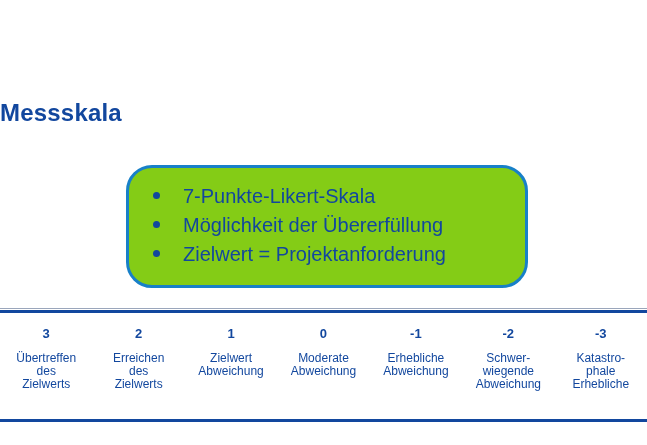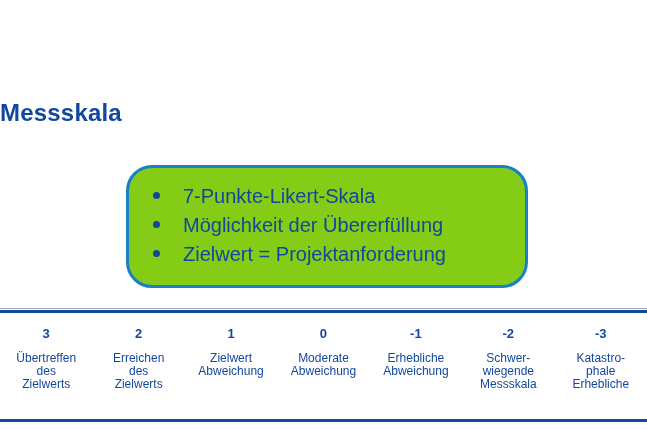--- a/index.html
+++ b/index.html
@@ -171,21 +171,21 @@
     </div>
     <div class="scale-col">
       <div class="scale-value">-1</div>
       <div class="scale-label">Erhebliche
 Abweichung</div>
     </div>
     <div class="scale-col">
       <div class="scale-value">-2</div>
       <div class="scale-label">Schwer-
 wiegende
-Messskala</div>
+Abweichung</div>
     </div>
     <div class="scale-col">
       <div class="scale-value">-3</div>
       <div class="scale-label">Katastro-
 phale
 Erhebliche</div>
     </div>
   </div>
 
   <div class="rule-bottom"></div>

